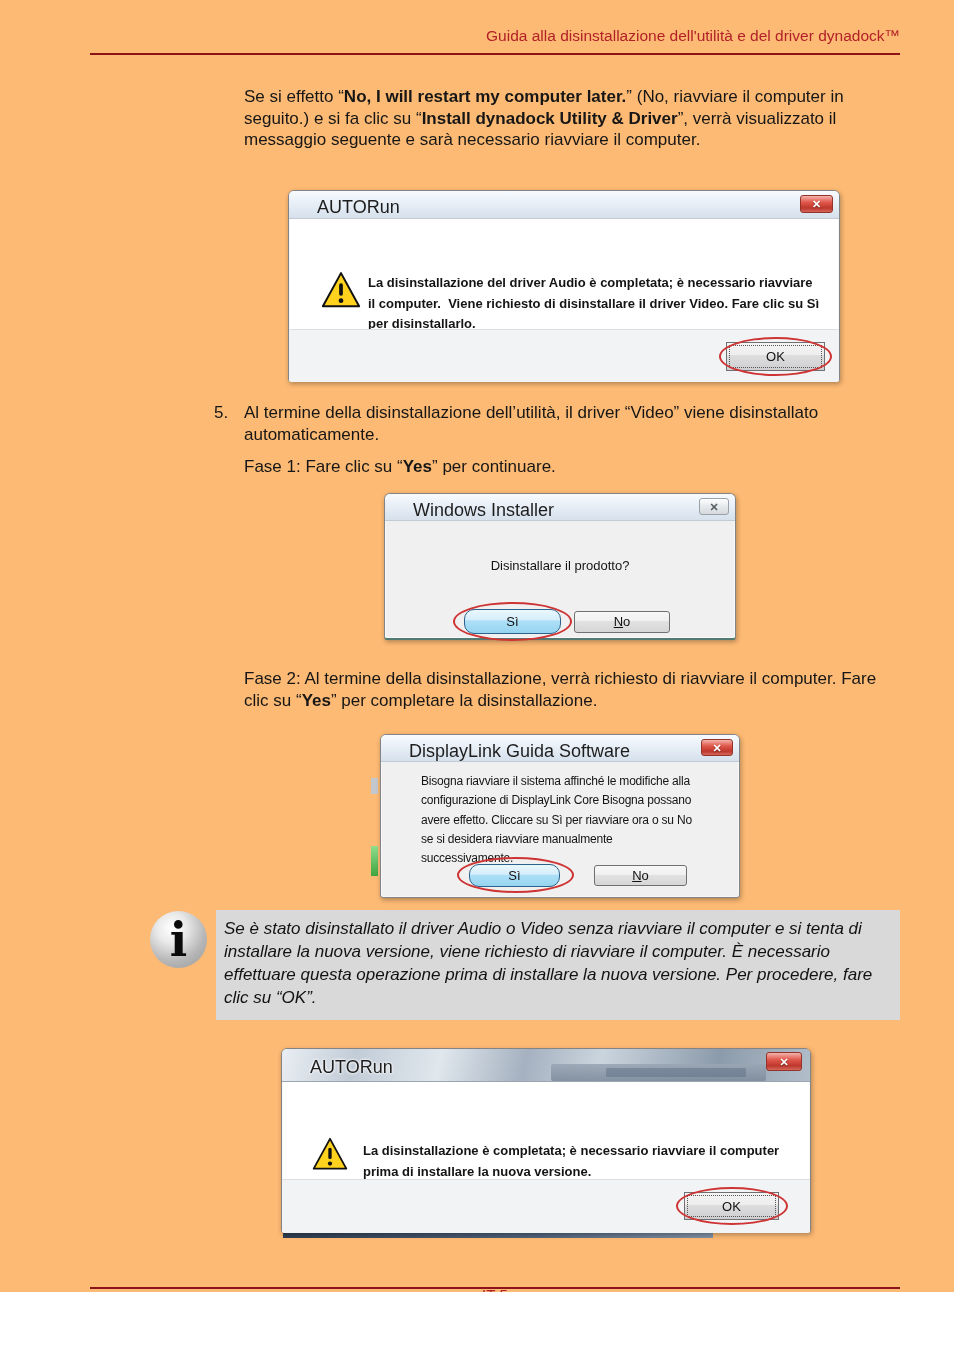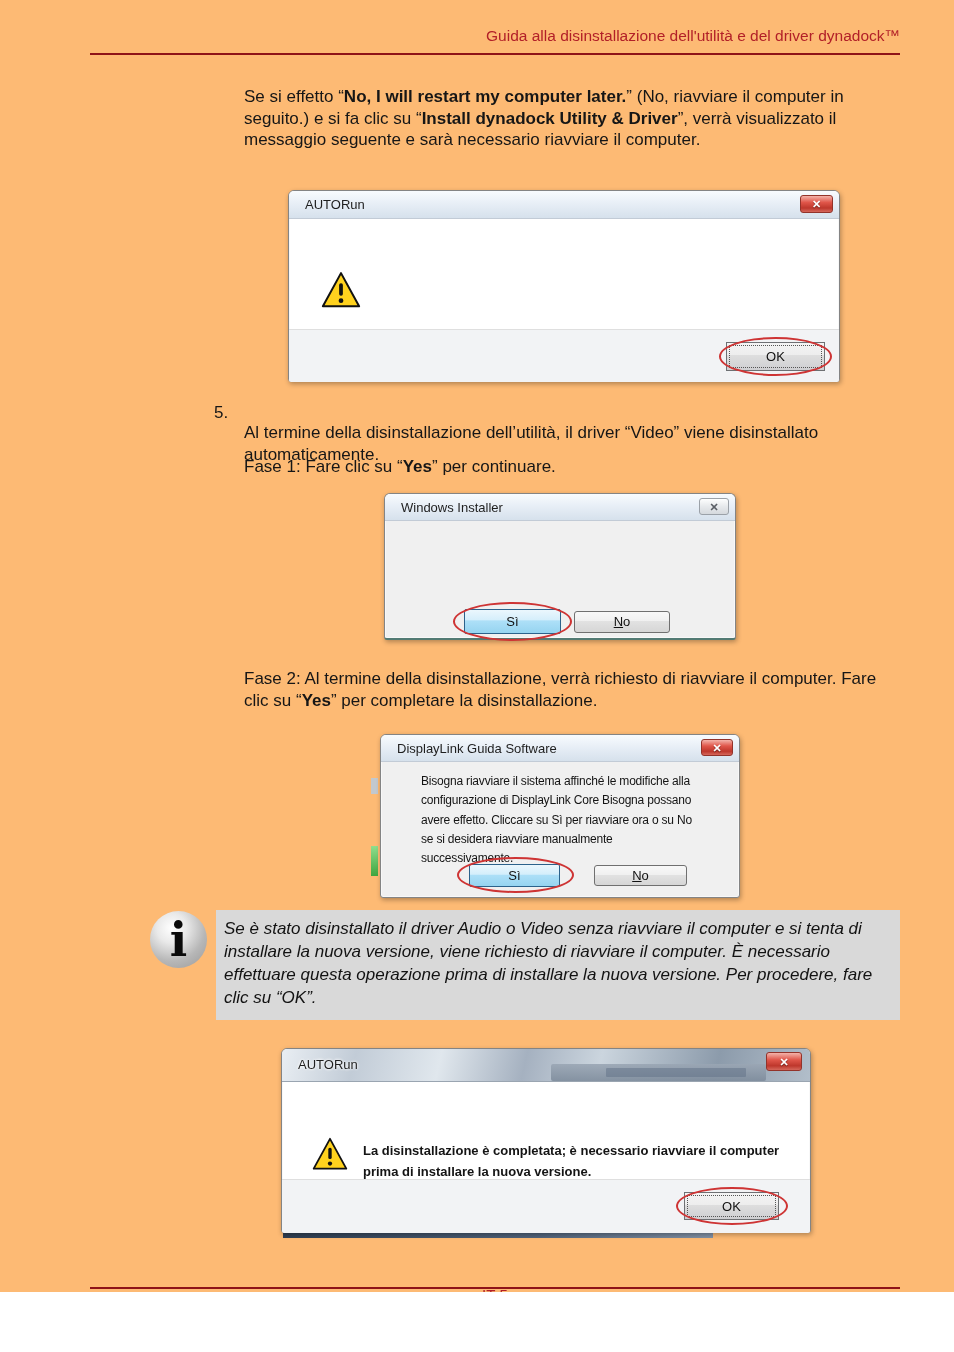--- a/index.html
+++ b/index.html
@@ -12,57 +12,57 @@
   .rule { position:absolute; left:90px; width:810px; height:2px; background:#8E1318; }
   .rule-top { top:53px; }
   .rule-bottom { top:1287px; }
   .ftr-page { position:absolute; top:1286px; left:90px; width:810px; text-align:center;
     font-size:15px; color:#B22028; }
 
   
   .para { position:absolute; font-size:17px; line-height:21.5px; color:#161616; }
   .intro { left:244px; top:86px; width:648px; }
   .step-num { left:214px; top:402px; width:28px; }
-  .step-text { left:244px; top:402px; width:600px;margin-top:20px; }
+  .step-text { left:244px; top:402px; width:600px; }
   .fase1 { left:244px; top:456px; width:640px; }
   .fase2 { left:244px; top:668px; width:636px; }
 
   
   .note-icon { position:absolute; left:150px; top:911px; width:57px; height:57px; border-radius:50%;
     background:radial-gradient(circle at 38% 30%, #ffffff 0%, #e9e9e9 28%, #b7b7b7 62%, #989898 100%);
     display:flex; align-items:center; justify-content:center;
     font-family:"DejaVu Serif", serif; font-weight:bold; font-size:46px; color:#0a0a0a; }
   .note-box { position:absolute; left:216px; top:910px; width:684px; height:110px; background:#D9D9D9; }
   .note-text { position:absolute; left:8px; top:7px; width:668px;
     font-style:italic; font-size:17px; line-height:23px; color:#121212; }
 
   
   .dlg { position:absolute; background:#F0F0F0; border:1px solid #848484;
     border-radius:6px 6px 3px 3px;
     box-shadow:inset 0 0 0 1px rgba(255,255,255,.55), 1px 2px 5px rgba(0,0,0,.30); }
   .dlg-title { position:absolute; left:0; right:0; top:0; height:28px; border-radius:5px 5px 0 0;
     background:linear-gradient(#F8FBFE, #E7EEF6 48%, #D6E1EC);
     border-bottom:1px solid #C2CBD6; }
-  .dlg-title-text { position:absolute; left:16px; top:6px; font-size:13px; color:#1e1e1e; }
+  .dlg-title-text { position:absolute; left:28px; top:6px; font-size:18px; color:#1e1e1e; }
   .dlg-close { position:absolute; top:4px; right:6px; width:33px; height:18px; border-radius:3px;
     text-align:center; line-height:17px; font-size:11px; font-weight:bold; cursor:default; }
   .close-red { background:linear-gradient(#F3B3AA, #E0564A 40%, #BE372C 75%, #D5675B);
     border:1px solid #93332A; color:#fff; text-shadow:0 1px 1px rgba(0,0,0,.45); }
   .close-gray { background:linear-gradient(#FDFEFE, #E6E9EC 50%, #D5D9DD);
     border:1px solid #9BA1A8; color:#5a5f66; }
   .dlg-footer { position:absolute; left:0; right:0; bottom:0; background:#F2F3F5;
     border-top:1px solid #DFDFDF; border-radius:0 0 2px 2px; }
   .dlg-msg { position:absolute; white-space:pre-wrap; color:#141414; }
   .warn-icon { position:absolute; }
   .btn { position:absolute; display:block; text-align:center; font-family:inherit; font-size:13px;
     color:#111; cursor:default; }
   .btn-ok { background:linear-gradient(#F4F4F4, #EDEDED 45%, #DEDEDE 46%, #CFCFD2);
     border:1px solid #6E7073; outline:1px dotted #555; outline-offset:-4px; }
   .btn-yes { background:linear-gradient(#EBF7FD, #D4EEFB 45%, #AEE0F8 46%, #96D4F0);
-    border:1px solid #2C628B; border-radius:2px; }
+    border:1px solid #2C628B; border-radius:10px; }
   .btn-no { background:linear-gradient(#F8F8F8, #F0F0F0 45%, #E2E2E2 46%, #D6D6D6);
     border:1px solid #707070; border-radius:3px; }
   .uf::first-letter { text-decoration:underline; }
   .ellipse { position:absolute; border:2px solid #CE3434; border-radius:50%; pointer-events:none; }
 
   
   .dlg1 { left:288px; top:190px; width:552px; height:192px; }
   .dlg1 .dlg-body { position:absolute; left:1px; right:1px; top:28px; height:110px; background:#fff; }
   .dlg1 .warn-icon { left:31px; top:52px; width:40px; height:38px; }
   .dlg1 .dlg-msg { left:78px; top:54px; width:472px; font-size:13px; line-height:20.5px; font-weight:bold; }
@@ -125,36 +125,40 @@
     <div class="dlg-title">
       <span class="dlg-title-text">AUTORun</span>
       <span class="dlg-close close-red">✕</span>
     </div>
     <div class="dlg-body">
       <svg class="warn-icon" viewBox="0 0 32 30">
         <path d="M16 1.5 L30.5 28 H1.5 Z" fill="#FFD21E" stroke="#111" stroke-width="1.6" stroke-linejoin="round"></path>
         <rect x="14.5" y="9.5" width="3" height="10" rx="1.4" fill="#111"></rect>
         <circle cx="16" cy="23.5" r="1.9" fill="#111"></circle>
       </svg>
+      <div class="dlg-msg">La disinstallazione del driver Audio è completata; è necessario riavviare
+il computer.  Viene richiesto di disinstallare il driver Video. Fare clic su Sì
+per disinstallarlo.</div>
     </div>
     <div class="dlg-footer">
       <button class="btn btn-ok">OK</button>
       <span class="ellipse"></span>
     </div>
   </div>
 
   <div class="para step-num">5.</div>
   <div class="para step-text">Al termine della disinstallazione dell’utilità, il driver “Video” viene disinstallato automaticamente.</div>
   <p class="para fase1"><span>Fase 1: Fare clic su “</span><b>Yes</b><span>” per continuare.</span></p>
 
   <div class="dlg dlg2">
     <div class="dlg-title">
       <span class="dlg-title-text">Windows Installer</span>
       <span class="dlg-close close-gray">✕</span>
     </div>
+    <div class="dlg-msg">Disinstallare il prodotto?</div>
     <button class="btn btn-yes">Sì</button>
     <button class="btn btn-no uf">No</button>
     <span class="ellipse"></span>
   </div>
 
   <p class="para fase2"><span>Fase 2: Al termine della disinstallazione, verrà richiesto di riavviare il computer. Fare clic su “</span><b>Yes</b><span>” per completare la disinstallazione.</span></p>
 
   <div class="artifact-gray"></div>
   <div class="artifact-green"></div>
   <div class="dlg dlg3">

